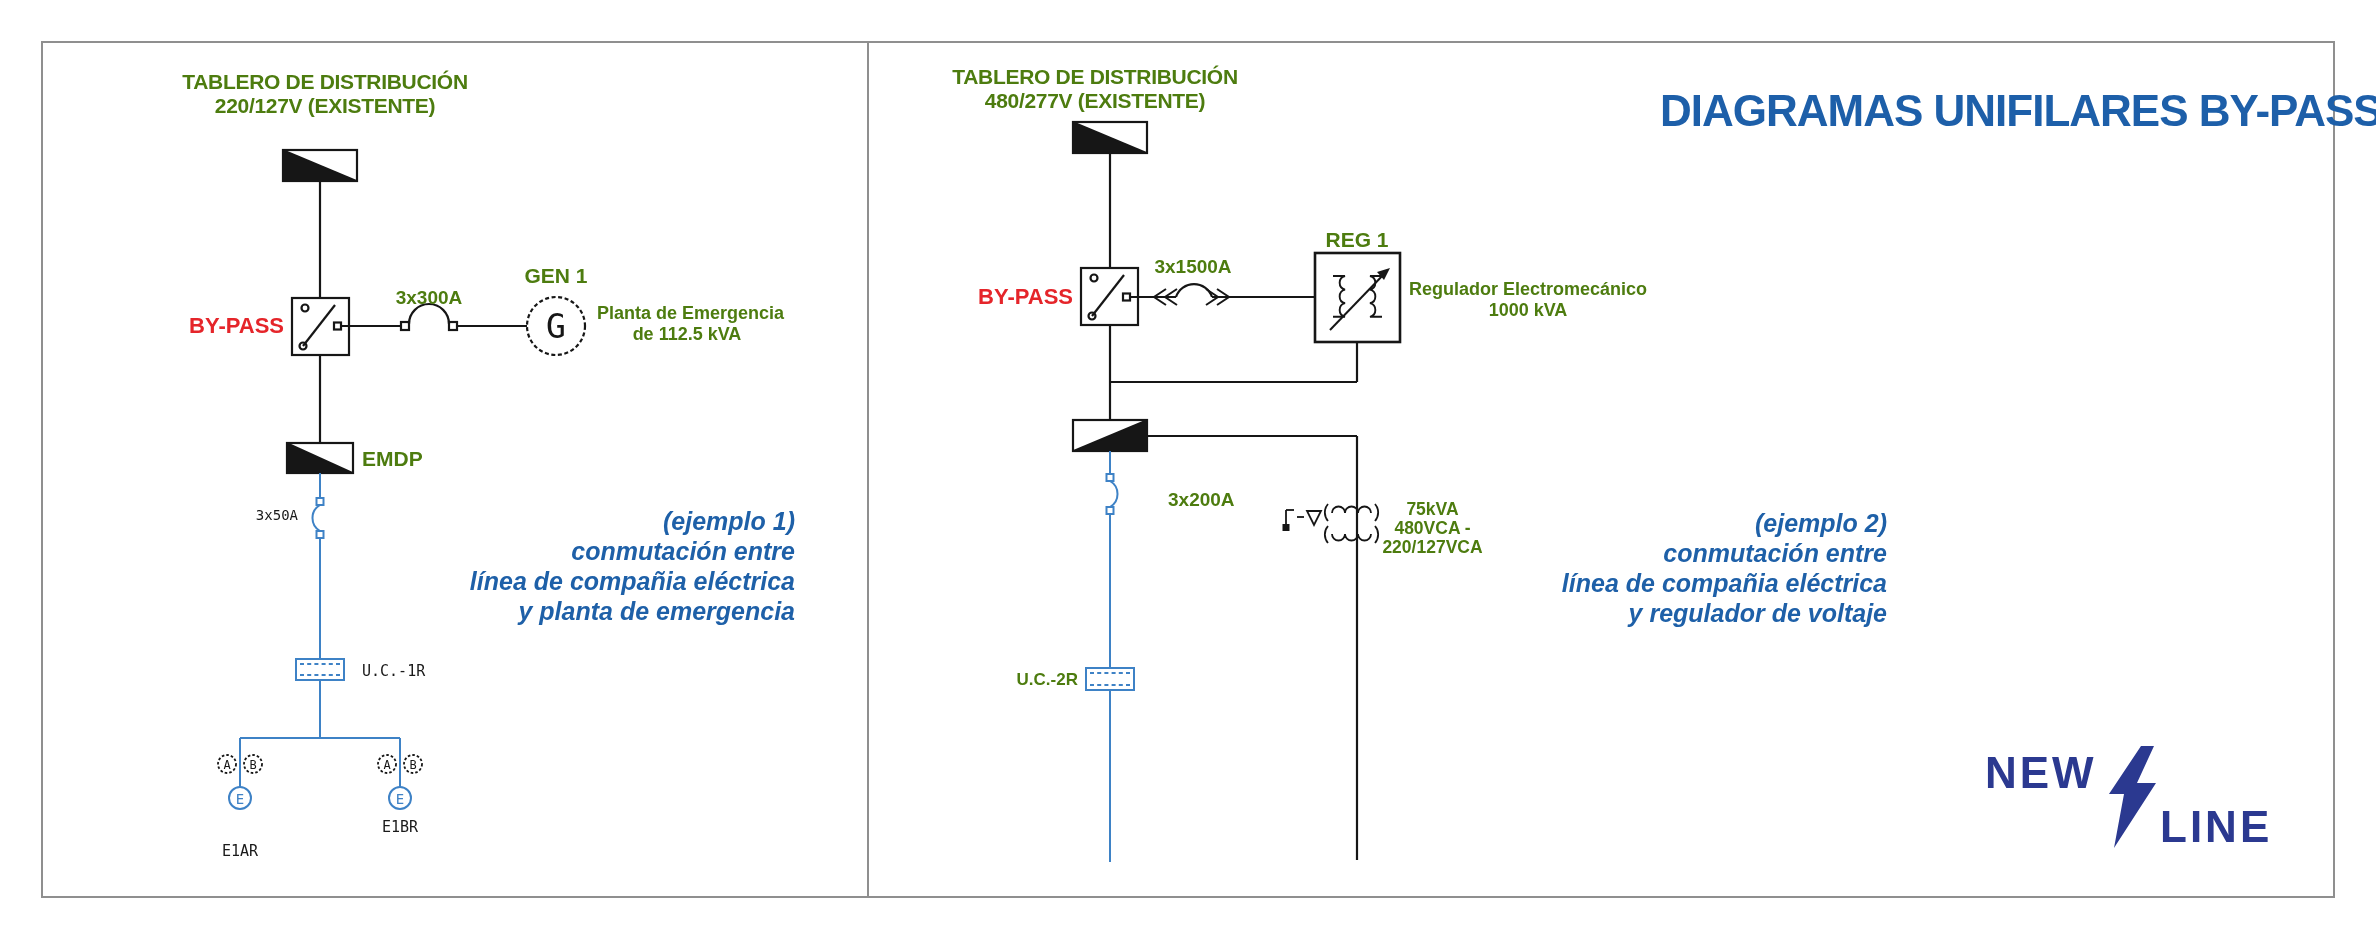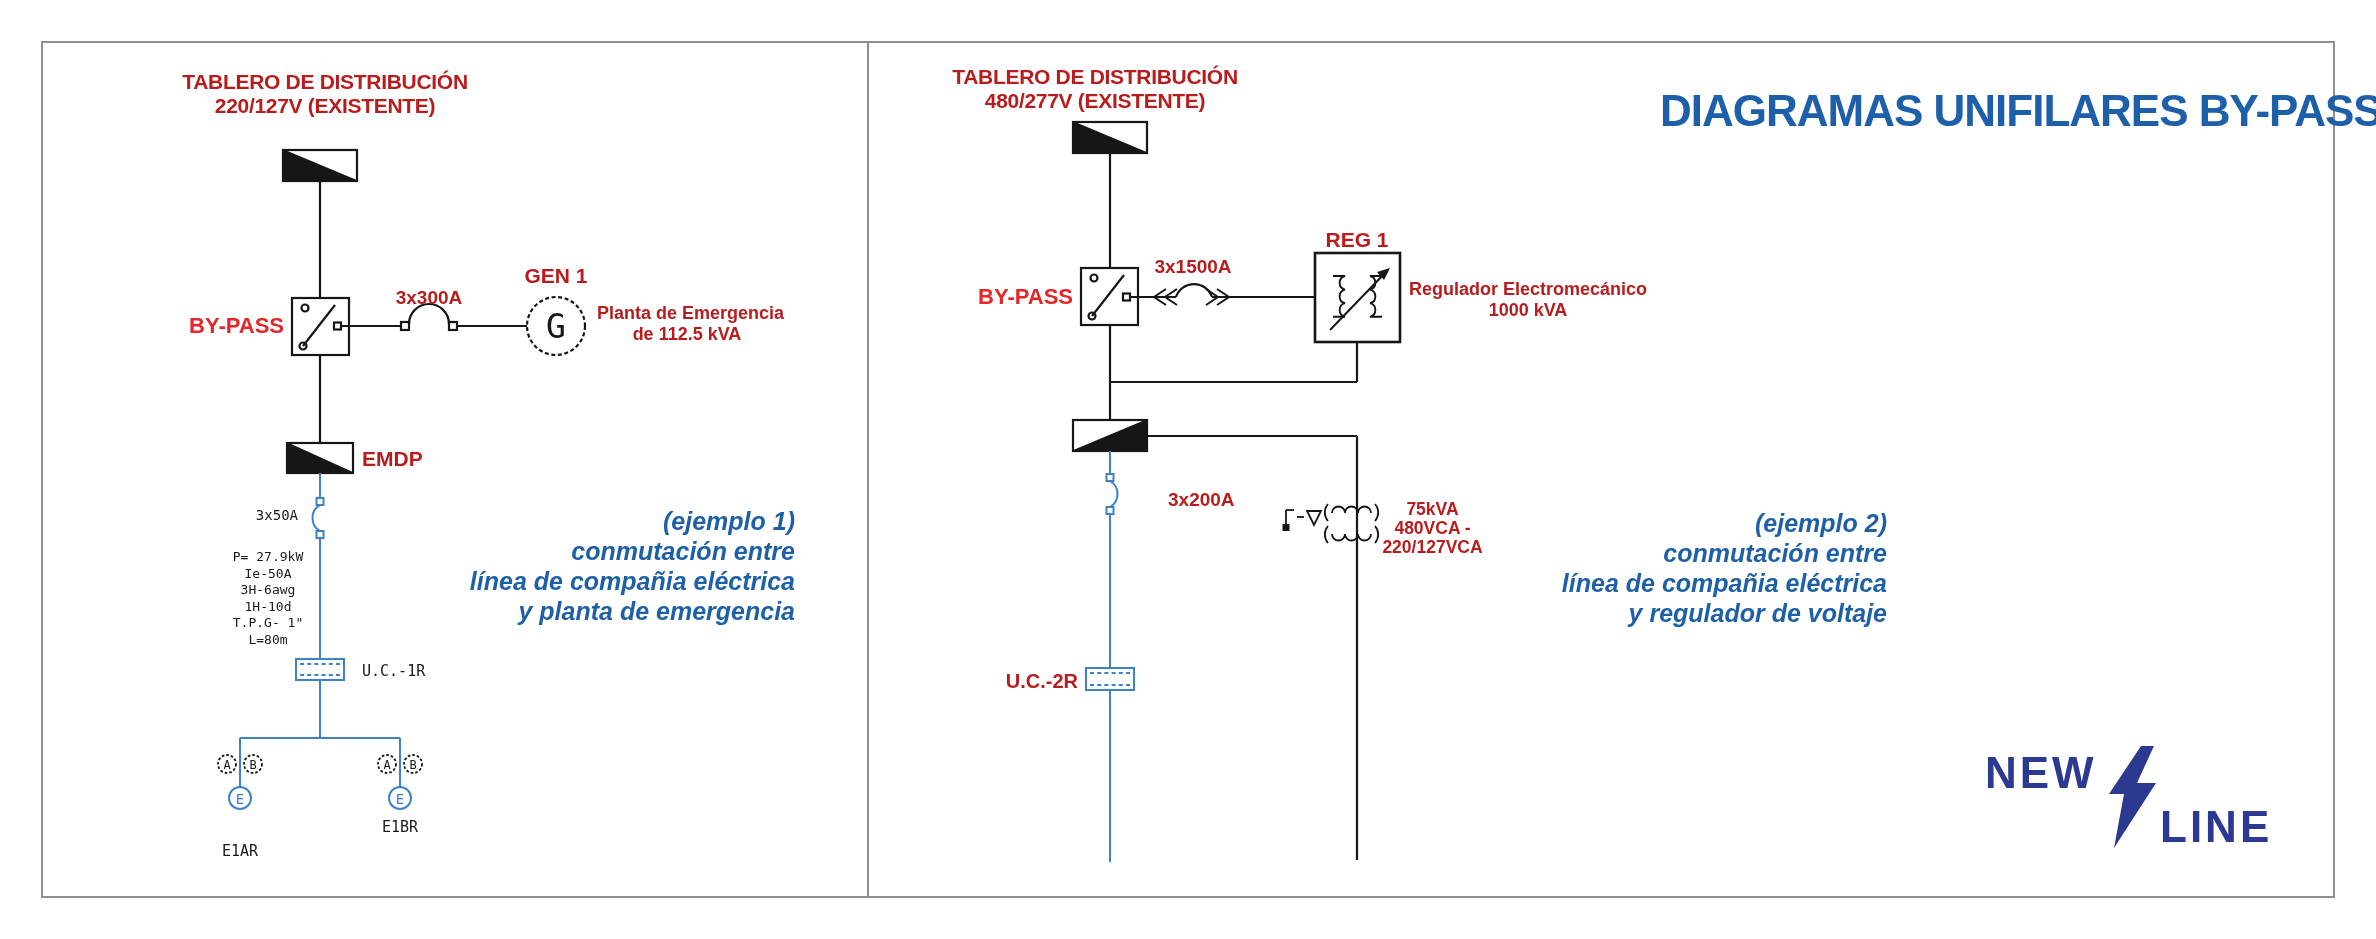--- a/index.html
+++ b/index.html
@@ -1,19 +1,19 @@
 <!DOCTYPE html>
 <html><head>
 <meta charset="utf-8">
 <style>
   html,body{margin:0;padding:0;background:#ffffff;}
   #canvas{position:relative;width:2376px;height:939px;background:#ffffff;overflow:hidden;
           font-family:"Liberation Sans",sans-serif;}
   svg.art{position:absolute;left:0;top:0;}
-  .lbl{position:absolute;color:#b91c1c;font-weight:bold;line-height:1.15;white-space:nowrap;}
+  .lbl{position:absolute;color:#4d7c0f;font-weight:bold;line-height:1.15;white-space:nowrap;}
   .center{text-align:center;}
   .right{text-align:right;}
   .cad{font-family:"DejaVu Sans Mono",monospace;font-weight:normal;color:#1a1a1a;}
   .red{color:#e5252a;}
   .blue-caption{color:#1e60a8;font-style:italic;font-weight:bold;font-size:25px;line-height:30px;}
   .headline{color:#1d5fa9;font-size:44px;letter-spacing:-1px;}
   .navy{color:#2b3990;}
   .board-title{font-size:21px;line-height:24px;letter-spacing:-0.3px;}
   .tag{font-size:21px;}
   .rating{font-size:19px;}
@@ -199,28 +199,20 @@
 
   <div class="lbl desc center" style="left:597px;top:303px;width:180px;">
     <div>Planta de Emergencia</div>
     <div>de 112.5 kVA</div>
   </div>
 
   <div class="lbl tag" style="left:362px;top:447px;">EMDP</div>
 
   <div class="lbl cad right" style="left:238px;top:507px;width:60px;font-size:14px;">3x50A</div>
 
-  <div class="lbl cad center" style="left:222px;top:549px;width:92px;font-size:13px;line-height:16.5px;">
-    <div>P= 27.9kW</div>
-    <div>Ie-50A</div>
-    <div>3H-6awg</div>
-    <div>1H-10d</div>
-    <div>T.P.G- 1"</div>
-    <div>L=80m</div>
-  </div>
 
   <div class="lbl cad" style="left:362px;top:663px;font-size:15px;">U.C.-1R</div>
 
   <div class="lbl cad center" style="left:200px;top:819px;width:80px;font-size:15px;margin-top:24px;">E1AR</div>
   <div class="lbl cad center" style="left:360px;top:819px;width:80px;font-size:15px;">E1BR</div>
 
   <div class="lbl blue-caption right" style="left:395px;top:506px;width:400px;">
     <div>(ejemplo 1)</div>
     <div>conmutación entre</div>
     <div>línea de compañia eléctrica</div>
@@ -244,21 +236,21 @@
   </div>
 
   <div class="lbl rating" style="left:1168px;top:489px;">3x200A</div>
 
   <div class="lbl desc center" style="left:1360px;top:500px;width:145px;font-size:17.5px;line-height:19px;">
     <div>75kVA</div>
     <div>480VCA -</div>
     <div>220/127VCA</div>
   </div>
 
-  <div class="lbl right" style="left:978px;top:670px;width:100px;font-size:20px;">U.C.-2R</div>
+  <div class="lbl right" style="left:978px;top:670px;width:100px;font-size:17px;">U.C.-2R</div>
 
   <div class="lbl blue-caption right" style="left:1487px;top:508px;width:400px;">
     <div>(ejemplo 2)</div>
     <div>conmutación entre</div>
     <div>línea de compañia eléctrica</div>
     <div>y regulador de voltaje</div>
   </div>
 
   <div class="lbl headline right" style="left:1660px;top:86px;width:700px;">DIAGRAMAS UNIFILARES BY-PASS</div>
 

